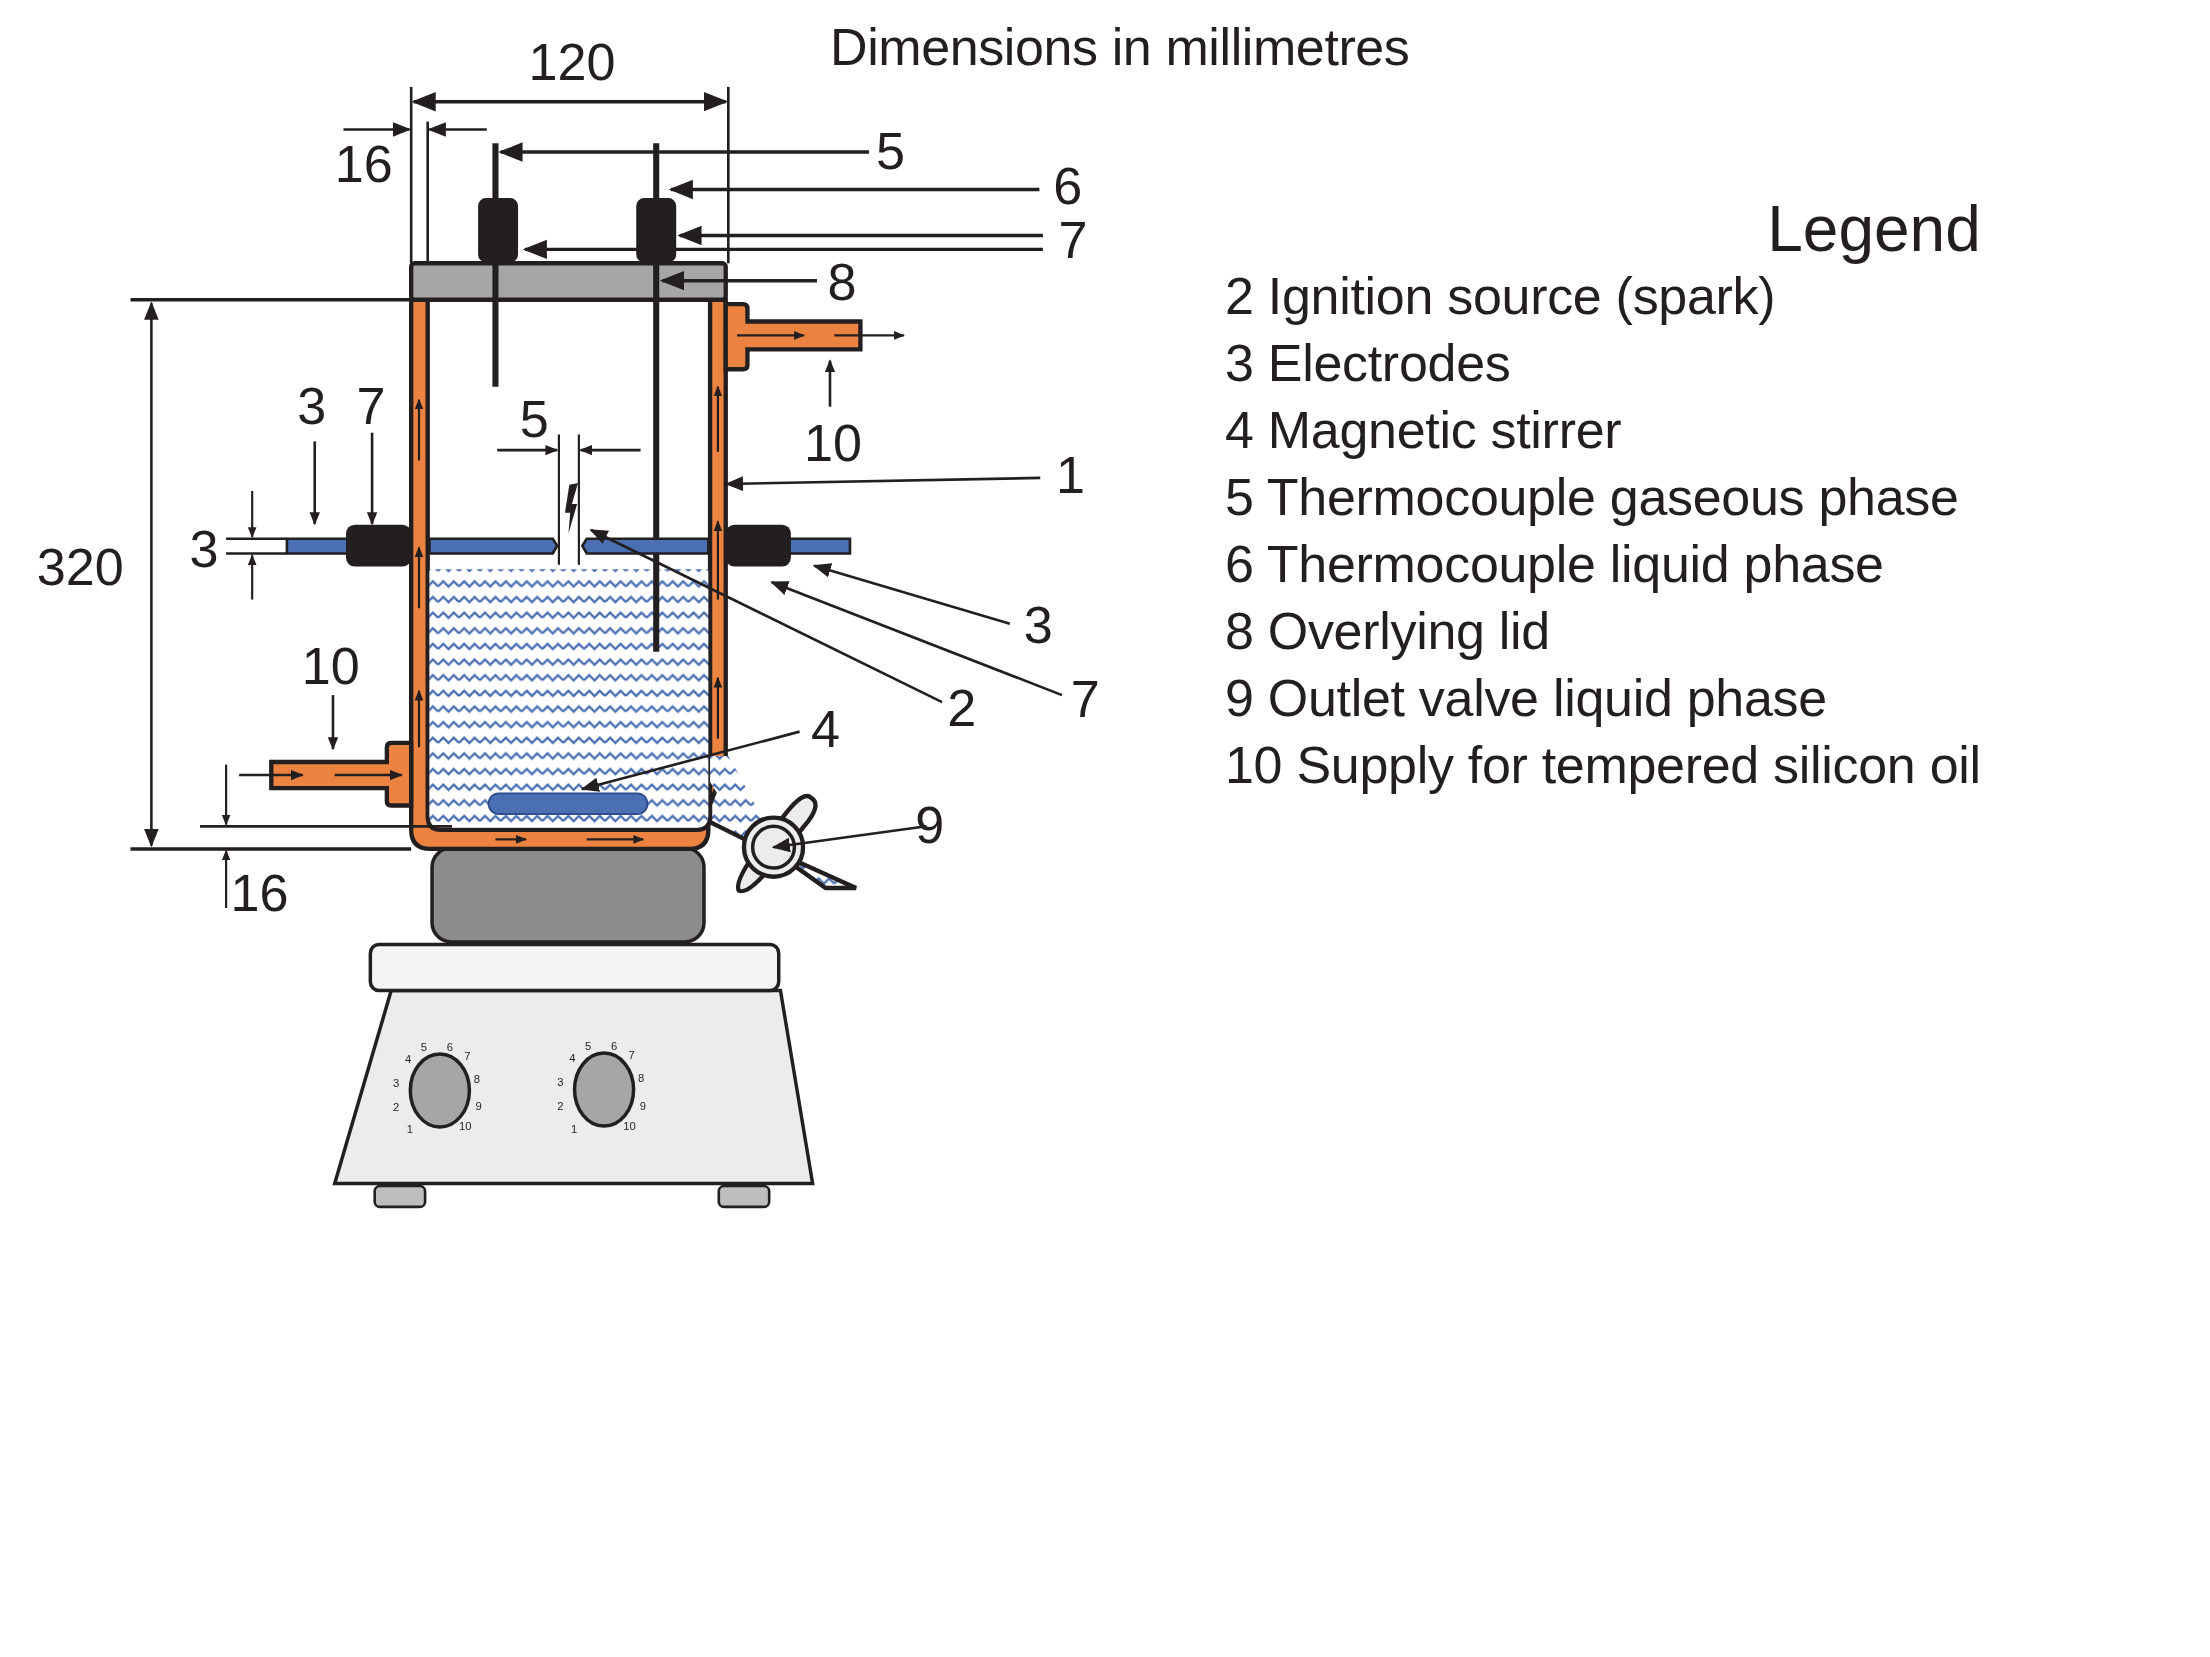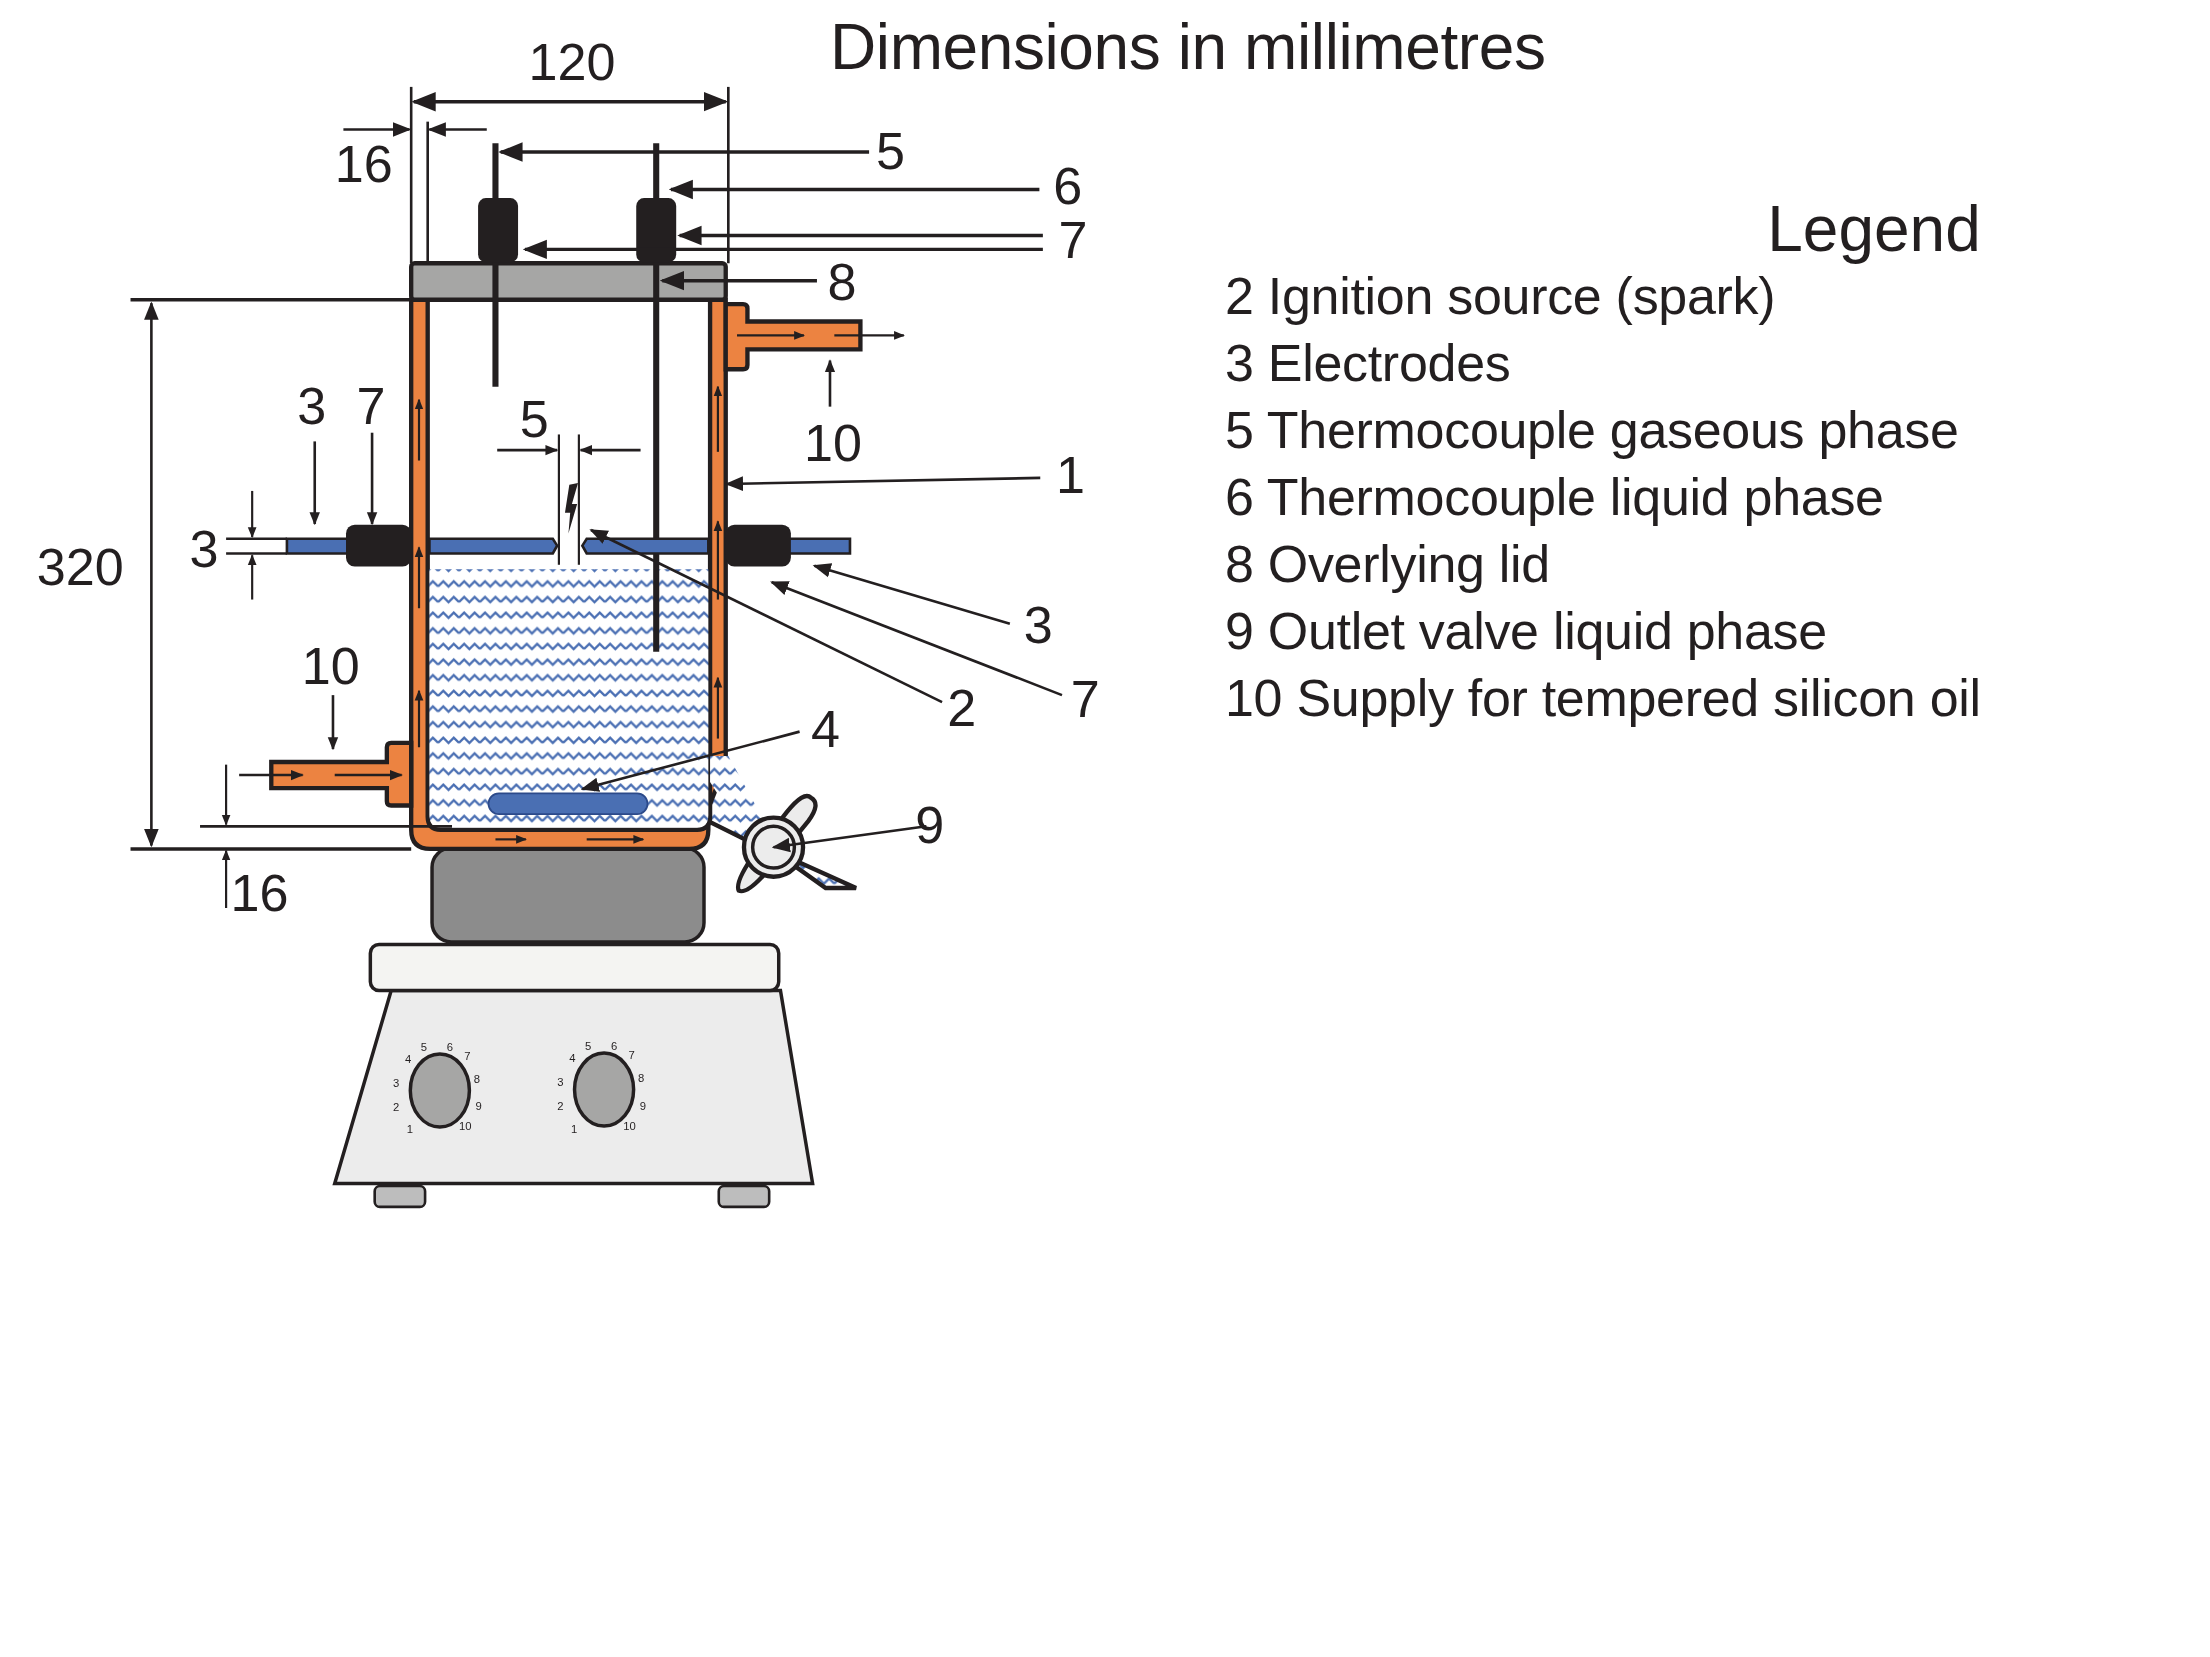--- a/index.html
+++ b/index.html
@@ -1,20 +1,20 @@
 <!DOCTYPE html>
 <html style="font-size:14px"><head>
 <meta charset="utf-8">
 <style>
   html, body { margin: 0; padding: 0; background: #ffffff; }
   body { width: 2210px; height: 1657px; position: relative; overflow: hidden;
          font-family: "Liberation Sans", sans-serif; color: #231f20; }
   #figure { position: absolute; left: 0; top: 0; width: 2210px; height: 1657px; }
   .lbl { font-family: "Liberation Sans", sans-serif; fill: #231f20; }
-  .dim-title { position: absolute; left: 830px; top: 17.4px; font-size: 64px; line-height: 61px;
+  .dim-title { position: absolute; left: 830px; top: 17.4px; font-size: 52px; line-height: 61px;
                white-space: nowrap; letter-spacing: -0.4px; }
   .legend { position: absolute; left: 1225px; top: 196px; }
   .legend-title { font-size: 64px; font-weight: normal; line-height: 67px; white-space: nowrap; text-align: right; }
   .legend-item { font-size: 52px; line-height: 67px; white-space: nowrap; letter-spacing: -0.3px; }
 </style>
 </head>
 <body>
 
 <svg id="figure" xmlns="http://www.w3.org/2000/svg" width="2210" height="1657" viewBox="0 0 2543 1907">
   <defs>
@@ -203,19 +203,20 @@
     <text x="1053" y="970">9</text>
   </g>
 </svg>
 
 <div class="dim-title">Dimensions in millimetres</div>
 
 <div class="legend">
   <div class="legend-title">Legend</div>
   <div class="legend-item">2 Ignition source (spark)</div>
   <div class="legend-item">3 Electrodes</div>
+  <div class="legend-item">4 Magnetic stirrer</div>
   <div class="legend-item">5 Thermocouple gaseous phase</div>
   <div class="legend-item">6 Thermocouple liquid phase</div>
   <div class="legend-item">8 Overlying lid</div>
   <div class="legend-item">9 Outlet valve liquid phase</div>
   <div class="legend-item">10 Supply for tempered silicon oil</div>
 </div>
 
 
 </body></html>

